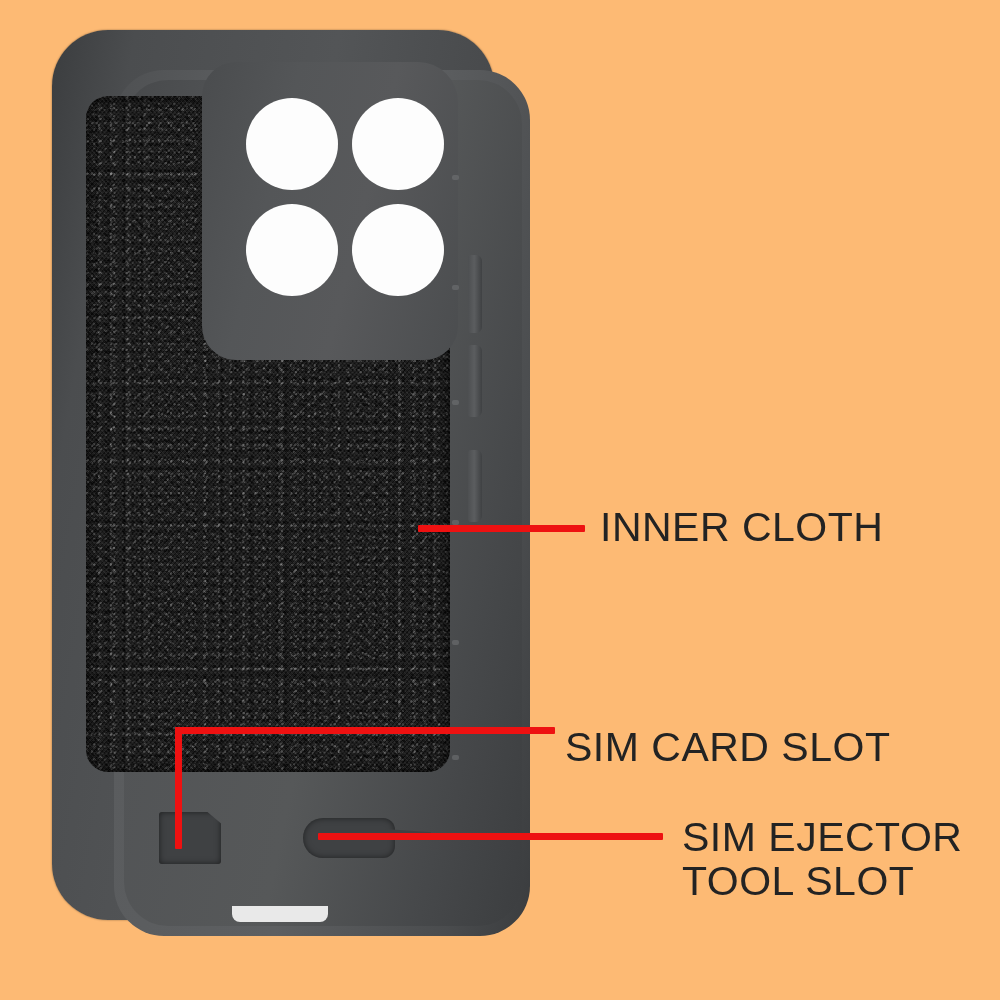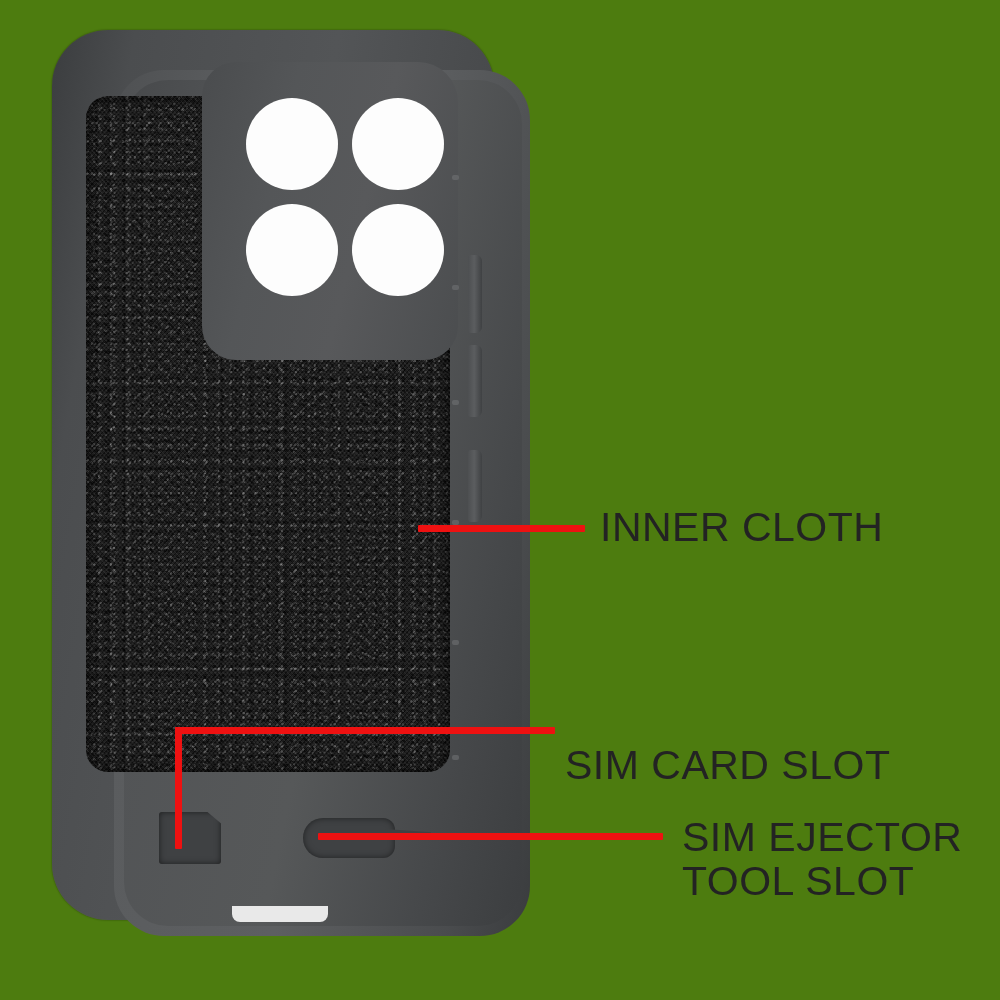--- a/index.html
+++ b/index.html
@@ -8,21 +8,21 @@
     padding: 0;
     background: #ffffff;
   }
   body {
     font-family: "Liberation Sans", sans-serif;
   }
   #stage {
     position: relative;
     width: 1000px;
     height: 1000px;
-    background: #4d7c0f;
+    background: #fdba74;
     overflow: hidden;
   }
 
   
   .case-outer {
     position: absolute;
     left: 52px;
     top: 30px;
     width: 442px;
     height: 890px;
@@ -210,21 +210,21 @@
     white-space: pre-line;
     line-height: 1.08;
   }
   .label-inner-cloth {
     left: 600px;
     top: 505px;
     font-size: 41px;
   }
   .label-sim-card {
     left: 565px;
-    top: 743px;
+    top: 725px;
     font-size: 41px;
   }
   .label-sim-ejector {
     left: 672px;
     top: 815px;
     font-size: 41px;
     text-align: left;
     margin-left: 10px;
   }
 </style>

